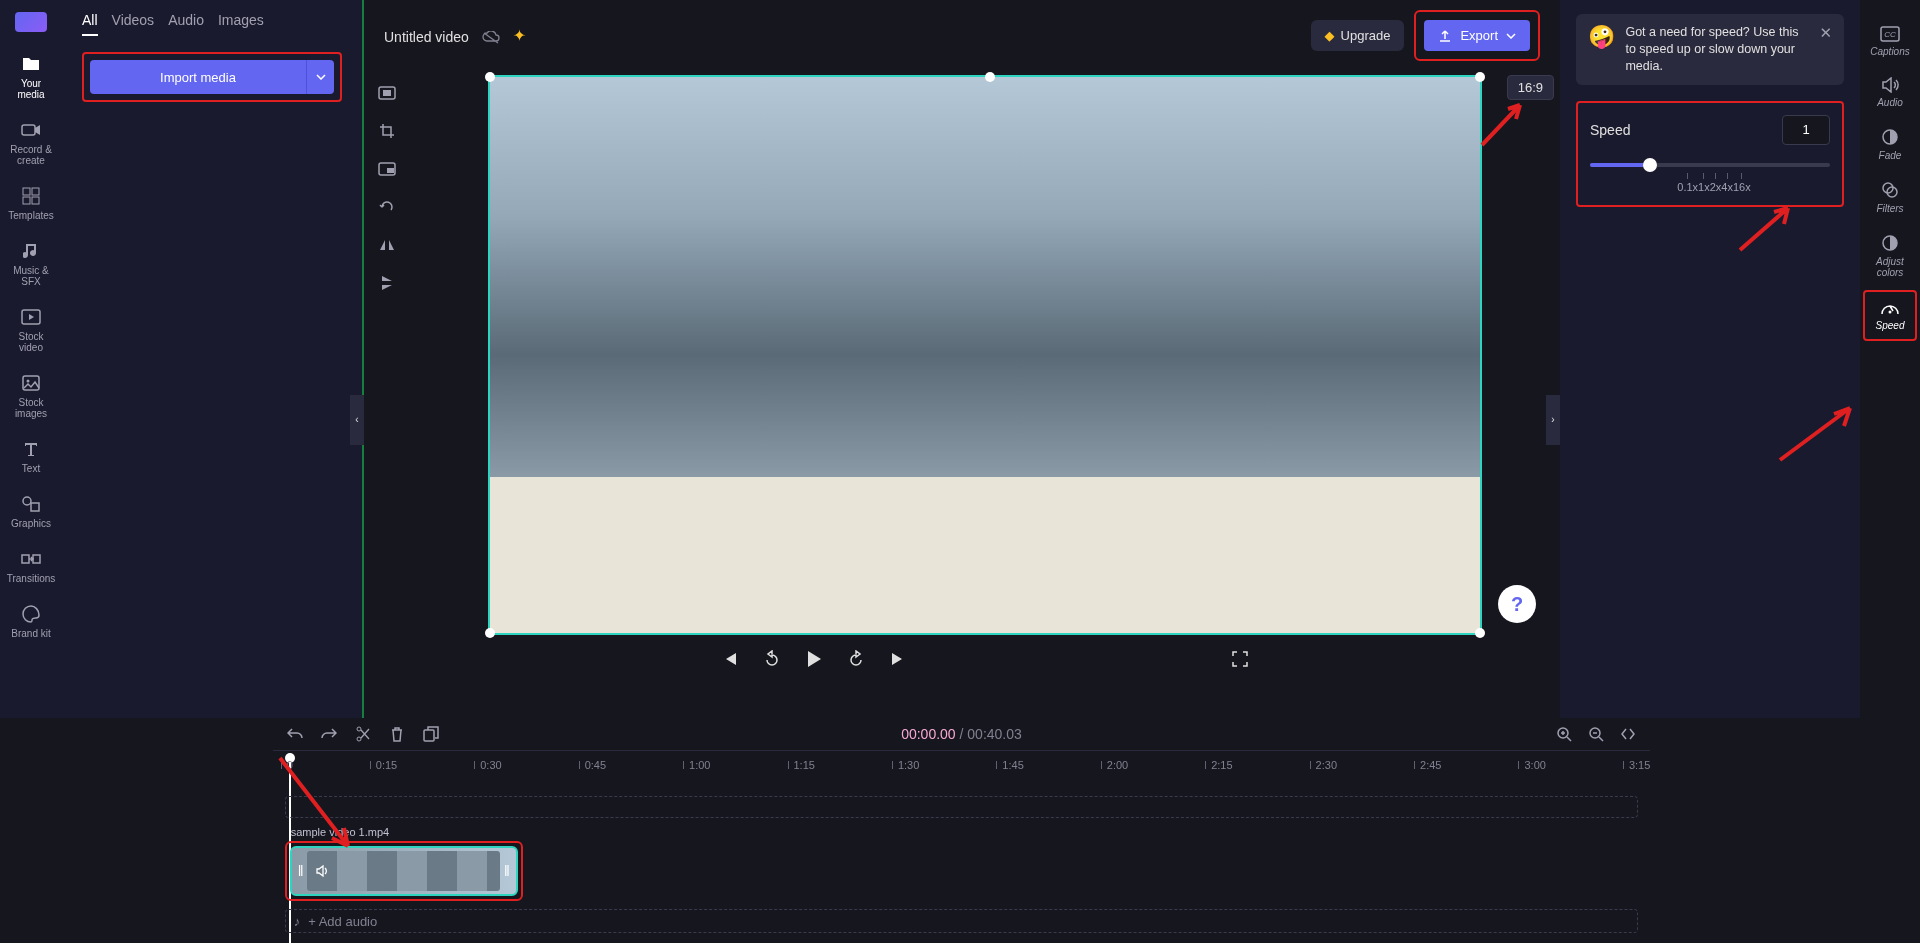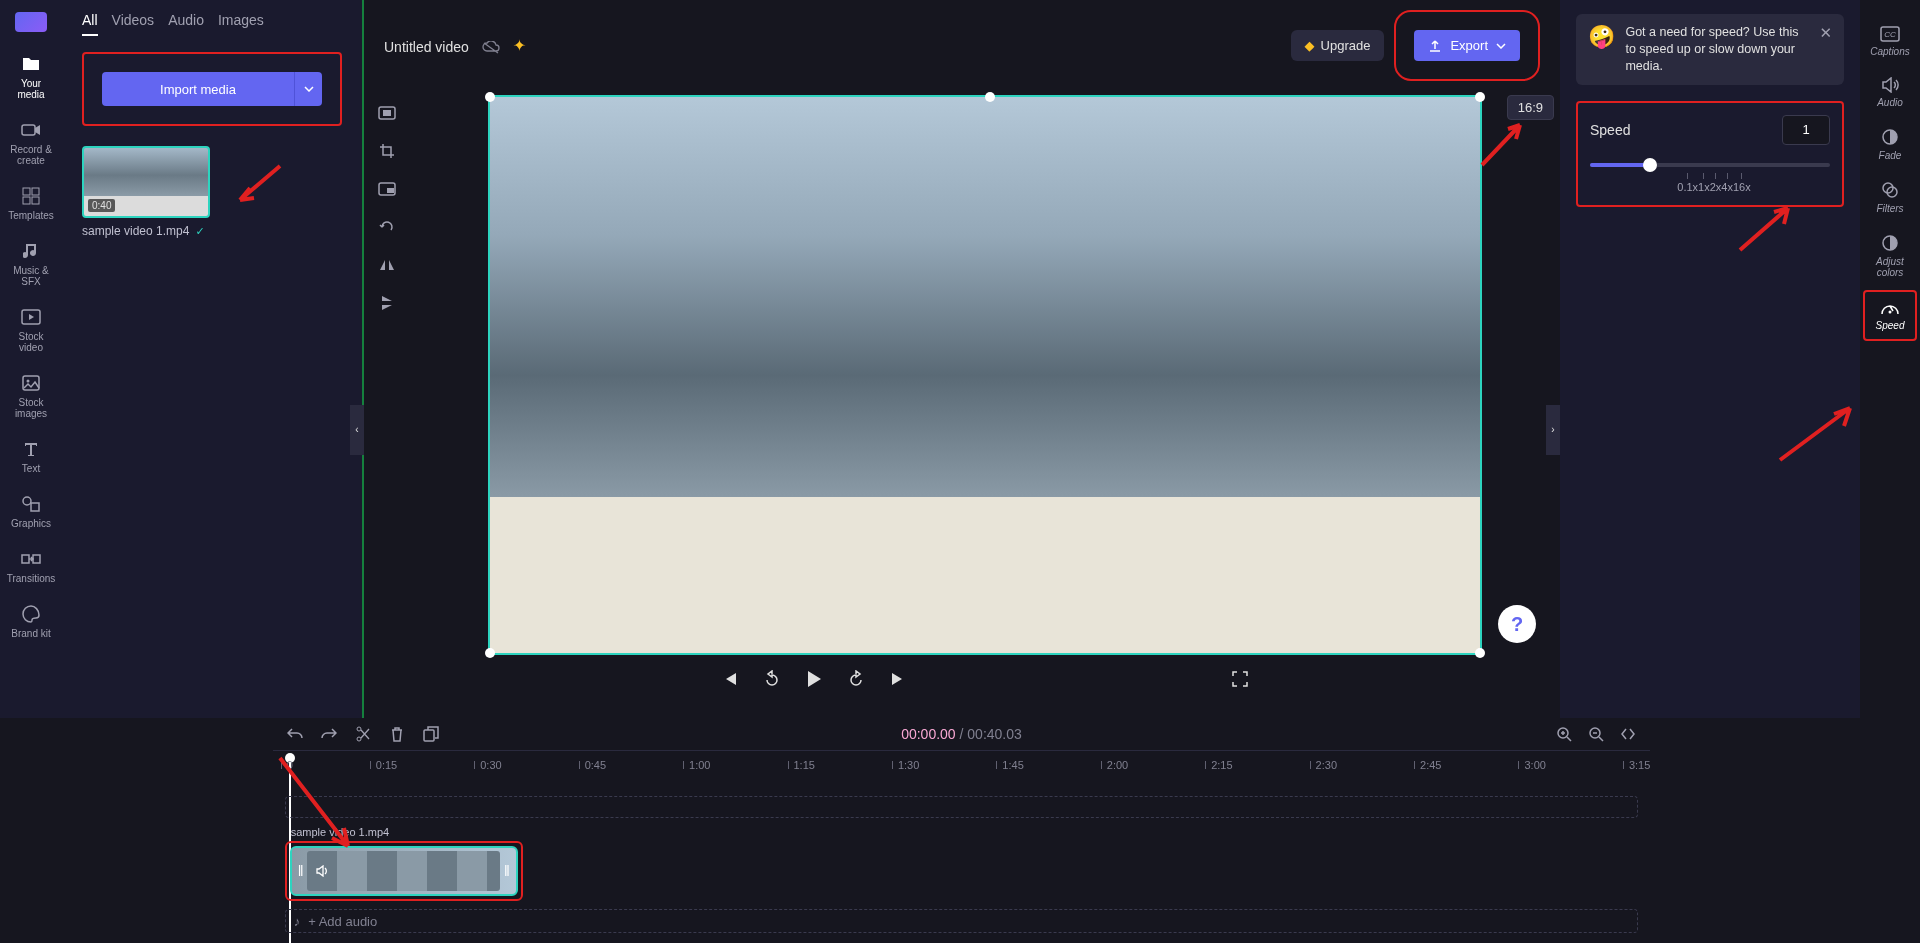--- a/index.html
+++ b/index.html
@@ -9,38 +9,38 @@
 .logo { width: 32px; height: 20px; background: linear-gradient(135deg, #6366f1, #8b5cf6); border-radius: 4px; margin-bottom: 10px; }
 .nav-item { display: flex; flex-direction: column; align-items: center; gap: 4px; padding: 8px 4px; cursor: pointer; font-size: 10px; color: #a0a0b0; text-align: center; width: 56px; }
 .nav-item.active { color: #fff; }
 .nav-icon { width: 20px; height: 20px; display: flex; align-items: center; justify-content: center; }
 
 .media-panel { width: 302px; background: #1a1a2e; border-right: 2px solid #15803d; display: flex; flex-direction: column; }
 .media-tabs { display: flex; gap: 14px; padding: 12px 20px 8px; font-size: 14px; }
 .media-tab { color: #a0a0b0; cursor: pointer; padding-bottom: 6px; }
 .media-tab.active { color: #fff; border-bottom: 2px solid #fff; }
 .import-row { padding: 8px 20px 10px; position: relative; }
-.import-highlight { border: 2px solid #e02020; border-radius: 4px; padding: 18px; }
+.import-highlight { border: 2px solid #e02020; border-radius: 4px; padding: 6px; }
 .import-btn { display: flex; width: 100%; }
 .import-main { flex: 1; background: #6366f1; height: 34px; border-radius: 4px 0 0 4px; display: flex; align-items: center; justify-content: center; font-size: 13px; color: #fff; cursor: pointer; }
 .import-dd { width: 28px; background: #6366f1; border-left: 1px solid #4f52d8; border-radius: 0 4px 4px 0; display: flex; align-items: center; justify-content: center; cursor: pointer; }
 .media-grid { padding: 10px 20px; }
 .media-thumb { width: 128px; display: flex; flex-direction: column; gap: 6px; }
 .thumb-img { width: 128px; height: 72px; background: linear-gradient(0deg, #dcdcdc 0%, #dcdcdc 30%, #8a9aa6 30%, #6a7a86 60%, #a4b8c8 100%); border-radius: 4px; border: 2px solid #2dd4bf; position: relative; }
 .thumb-dur { position: absolute; bottom: 4px; left: 4px; font-size: 10px; background: rgba(0,0,0,0.6); padding: 1px 4px; border-radius: 2px; }
 .thumb-name { font-size: 12px; color: #c0c0d0; display: flex; align-items: center; gap: 6px; }
 .thumb-check { color: #2dd4bf; font-size: 11px; }
 
 .center-panel { flex: 1; display: flex; flex-direction: column; background: #16161f; }
 .header-row { display: flex; align-items: center; justify-content: space-between; padding: 10px 20px; }
 .title-area { display: flex; align-items: flex-end; gap: 13px; }
 .title-txt { font-size: 14px; }
 .header-actions { display: flex; gap: 10px; align-items: center; }
 .upgrade-btn { display: flex; align-items: center; gap: 6px; padding: 8px 14px; background: #2a2a3e; border-radius: 6px; font-size: 13px; cursor: pointer; }
-.export-highlight { border: 2px solid #e02020; border-radius: 17px; padding: 18px; }
+.export-highlight { border: 2px solid #e02020; border-radius: 6px; padding: 8px; }
 .export-btn { display: flex; align-items: center; gap: 8px; padding: 8px 14px; background: #6366f1; border-radius: 4px; font-size: 13px; cursor: pointer; color: #fff; }
 .preview-wrap { flex: 1; display: flex; position: relative; }
 .tool-col { width: 46px; display: flex; flex-direction: column; gap: 10px; padding-top: 8px; align-items: center; }
 .tool-btn { width: 28px; height: 28px; display: flex; align-items: center; justify-content: center; cursor: pointer; color: #a0a0b0; }
 .preview-area { flex: 1; display: flex; flex-direction: column; align-items: center; }
 .preview-container { position: relative; margin-top: 4px; }
 .preview-frame { width: 994px; height: 560px; background: linear-gradient(0deg, #e8e4d8 0%, #e8e4d8 28%, #8a9aa6 28%, #5a6a76 50%, #94a8b8 75%, #b4c8d8 100%); border: 2px solid #2dd4bf; position: relative; }
 .handle { width: 10px; height: 10px; background: #fff; border-radius: 50%; position: absolute; }
 .ar-badge { position: absolute; top: 0; right: -72px; background: #2a2a3e; border: 1px solid #3a3a4e; padding: 4px 10px; font-size: 13px; border-radius: 4px; cursor: pointer; }
 .play-controls { display: flex; gap: 14px; align-items: center; margin-top: 10px; }
@@ -210,34 +210,20 @@
         <div class="import-btn">
           <div class="import-main">Import media</div>
           <div class="import-dd">
             <svg width="10" height="6" viewBox="0 0 10 6">
                 <path d="M1 1l4 4 4-4" fill="none" stroke="#fff" stroke-width="1.5"></path>
               </svg>
           </div>
         </div>
       </div>
     </div>
-    <div class="media-grid" style="position:relative;">
-      <div class="media-thumb">
-        <div class="thumb-img">
-          <span class="thumb-dur">0:40</span>
-        </div>
-        <div class="thumb-name">
-          <span>sample video 1.mp4</span>
-          <span class="thumb-check">✓</span>
-        </div>
-      </div>
-      <svg class="red-arrow" style="left:168px; top:22px;" width="60" height="50">
-          <path d="M50 8 L10 42 M10 42 L20 30 M10 42 L24 40" stroke="#e02020" stroke-width="4" fill="none"></path>
-        </svg>
-    </div>
   </div>
 
   <div class="center-panel">
     <div class="header-row">
       <div class="title-area">
         <span class="title-txt">Untitled video</span>
         <span style="color:#808090;">
             <svg width="18" height="14" viewBox="0 0 18 14">
               <path d="M5 10a4 4 0 010-8 5 5 0 019 2 3 3 0 010 6H5z M2 2l14 10" fill="none" stroke="currentColor" stroke-width="1.3"></path>
             </svg>

